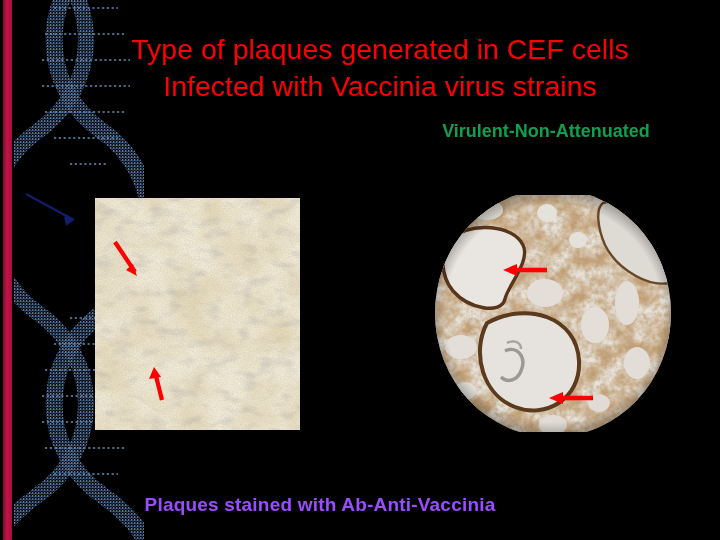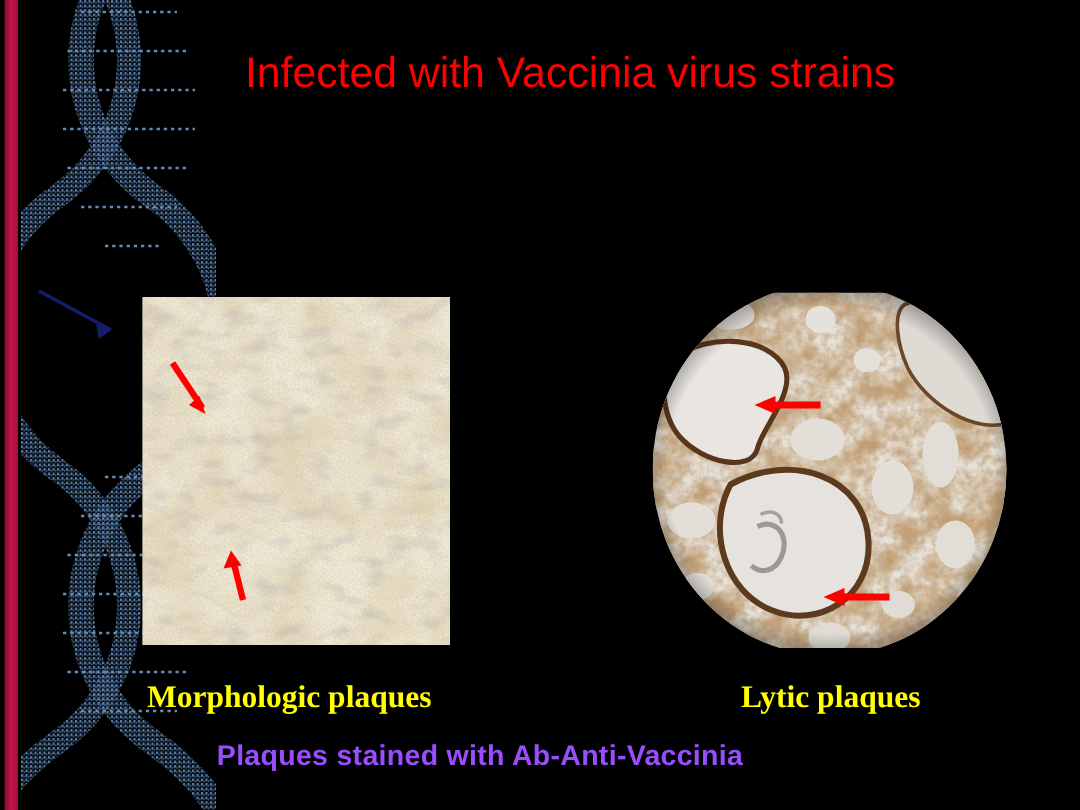--- a/index.html
+++ b/index.html
@@ -182,25 +182,27 @@
       <line x1="40" y1="480" x2="104" y2="480"></line>
     </g>
 
     <g>
       <line x1="12" y1="200" x2="60" y2="226" stroke="#151f6e" stroke-width="2.4"></line>
       <polygon points="60,226 50,222 52,232" fill="#151f6e"></polygon>
     </g>
   </svg>
 
   <div id="title-block">
+    <span>Type of plaques generated in CEF cells</span>
     <span id="title-line-2">Infected with  Vaccinia virus strains</span>
   </div>
 
 
   <div id="head-right" class="green-head">
+    <span>Virulent-Non-Attenuated</span>
   </div>
 
   <div id="img-left" class="micro-frame">
     <svg width="205" height="232" viewBox="0 0 205 232">
       <defs>
         <filter id="grainL" x="0" y="0" width="100%" height="100%">
           <feTurbulence type="fractalNoise" baseFrequency="0.75" numOctaves="4" seed="7" result="n"></feTurbulence>
           <feColorMatrix in="n" type="matrix" values="0.32 0.10 0.05 0 0.62
                     0.27 0.12 0.05 0 0.58
                     0.16 0.08 0.10 0 0.49
@@ -302,18 +304,16 @@
         <line x1="112" y1="75" x2="76" y2="75" stroke="#fe0000" stroke-width="4.6"></line>
         <polygon points="68,75 82,69 82,81" fill="#fe0000"></polygon>
       </g>
       <g>
         <line x1="158" y1="203" x2="122" y2="203" stroke="#fe0000" stroke-width="4.6"></line>
         <polygon points="114,203 128,197 128,209" fill="#fe0000"></polygon>
       </g>
     </svg>
   </div>
 
-  <div id="cap-left" class="caption-yellow">Morphologic plaques</div>
-  <div id="cap-right" class="caption-yellow">Lytic plaques</div>
 
   <div id="footer-note">Plaques stained with Ab-Anti-Vaccinia</div>
 
 </div>
 
 </body></html>

